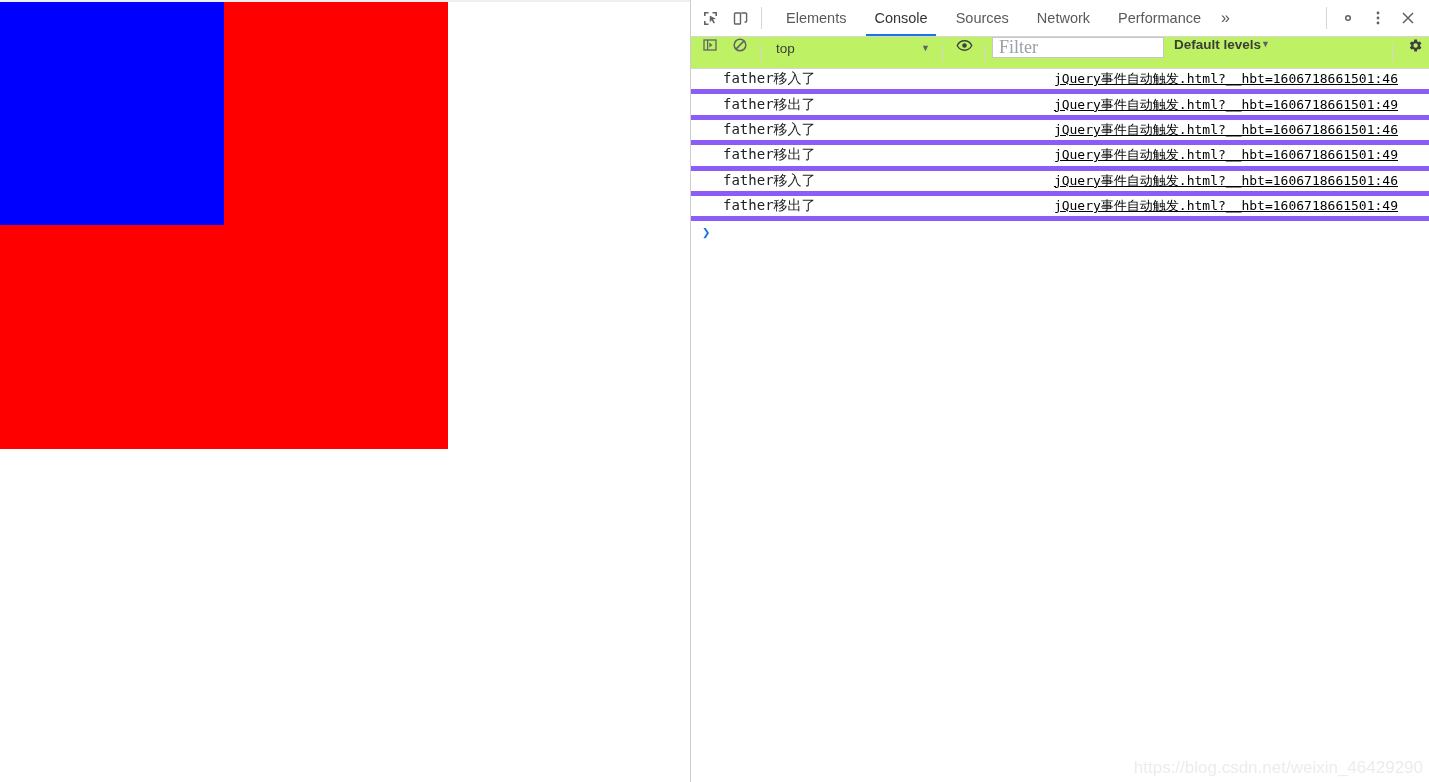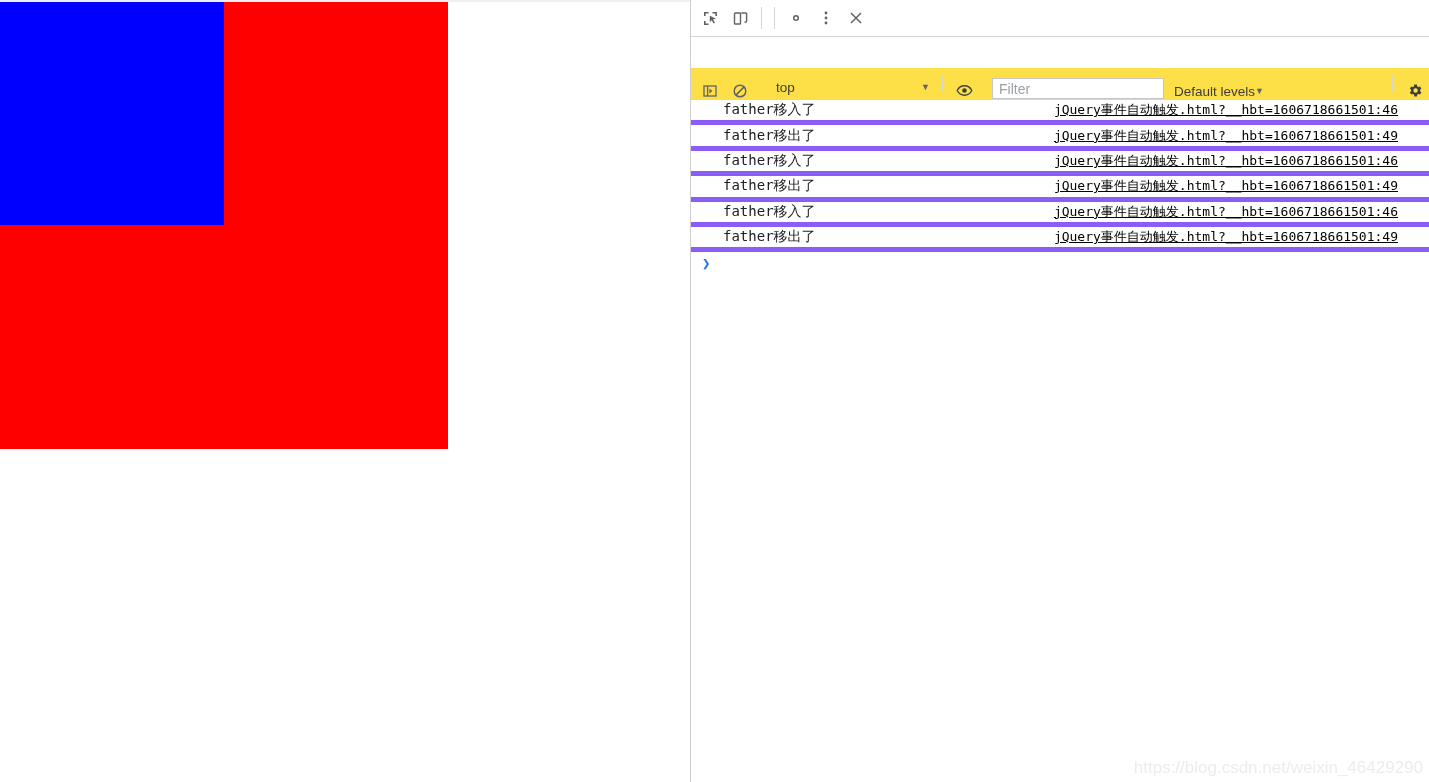--- a/index.html
+++ b/index.html
@@ -134,25 +134,24 @@
     display: flex;
     align-items: center;
     padding-right: 6px;
   }
 
   
   #console-toolbar {
     height: 31px;
     min-height: 31px;
     display: flex;
-    align-items: flex-end;
+    align-items: flex-start;
     border-bottom: 1px solid #d6d6d6;
-    background: #fde047;
+    background: #bef264;
     padding-left: 4px;
-    margin-top: 31px;
   }
   #ctx-select {
     display: flex;
     align-items: center;
     justify-content: space-between;
     width: 168px;
     height: 23px;
     padding: 0 6px 0 8px;
     font-size: 13.5px;
     color: #3c3c3c;
@@ -162,37 +161,38 @@
   .caret {
     font-size: 9px;
     color: #5f6368;
     line-height: 1;
   }
   #filter-input {
     width: 172px;
     height: 21px;
     border: 1px solid #c6c6c6;
     background: #ffffff;
-    font-size: 14px;
+    font-size: 18px;
     color: #3c3c3c;
     padding: 0 6px;
     box-sizing: border-box;
-    font-family: Liberation Sans, sans-serif;
+    font-family: Liberation Serif, serif;
     outline: none;
     border-radius: 0;
   }
   #filter-input::placeholder { color: #9aa0a6; }
   #levels-select {
     display: flex;
     align-items: center;
     padding: 0 10px;
     font-size: 13.5px;
     color: #3c3c3c;
     cursor: pointer;
     white-space: nowrap;
+    font-weight: bold;
   }
   #ct-spacer { flex: 1; }
 
   
   #console-messages {
     flex: 1;
     overflow: hidden;
     background: #ffffff;
     font-family: "DejaVu Sans Mono", "Liberation Mono", monospace;
   }
@@ -264,20 +264,40 @@
       </div>
       <div class="tb-icon-btn">
         <svg width="17" height="17" viewBox="0 0 17 17" aria-hidden="true">
           <rect x="2.5" y="3" width="6" height="11" rx="0.8" fill="none" stroke="#5f6368" stroke-width="1.4"></rect>
           <path d="M9.2 3h4.6a.8.8 0 0 1 .8.8v7.4a.8.8 0 0 1-.8.8h-1.3" fill="none" stroke="#5f6368" stroke-width="1.4"></path>
         </svg>
       </div>
       <div class="vsep"></div>
     </div>
 
+    <div id="dt-tabs">
+      <div class="dt-tab">
+        <span>Elements</span>
+      </div>
+      <div class="dt-tab active">
+        <span>Console</span>
+      </div>
+      <div class="dt-tab">
+        <span>Sources</span>
+      </div>
+      <div class="dt-tab">
+        <span>Network</span>
+      </div>
+      <div class="dt-tab">
+        <span>Performance</span>
+      </div>
+      <div id="dt-more">
+        <span>»</span>
+      </div>
+    </div>
 
     <div id="tb-right-group">
       <div class="vsep"></div>
       <div class="tb-icon-btn">
         <svg width="18" height="18" viewBox="0 0 20 20" aria-hidden="true">
           <path fill="#5f6368" d="M10 6.6a3.4 3.4 0 1 0 0 6.8 3.4 3.4 0 0 0 0-6.8zm0 5.1a1.7 1.7 0 1 1 0-3.4 1.7 1.7 0 0 1 0 3.4z"></path>
           <path fill="#5f6368" d="M17.3 11.4l-1.5-.9c.1-.3.1-.7.1-1s0-.7-.1-1l1.5-.9-1.7-3-1.6.8c-.5-.4-1.1-.8-1.7-1L11.9 2.7H8.1L7.8 4.4c-.6.2-1.2.6-1.7 1l-1.6-.8-1.7 3 1.5.9c-.1.3-.1.7-.1 1s0 .7.1 1l-1.5.9 1.7 3 1.6-.8c.5.4 1.1.8 1.7 1l.3 1.7h3.8l.3-1.7c.6-.2 1.2-.6 1.7-1l1.6.8 1.7-3z" opacity="0"></path>
         </svg>
       </div>
       <div class="tb-icon-btn">

